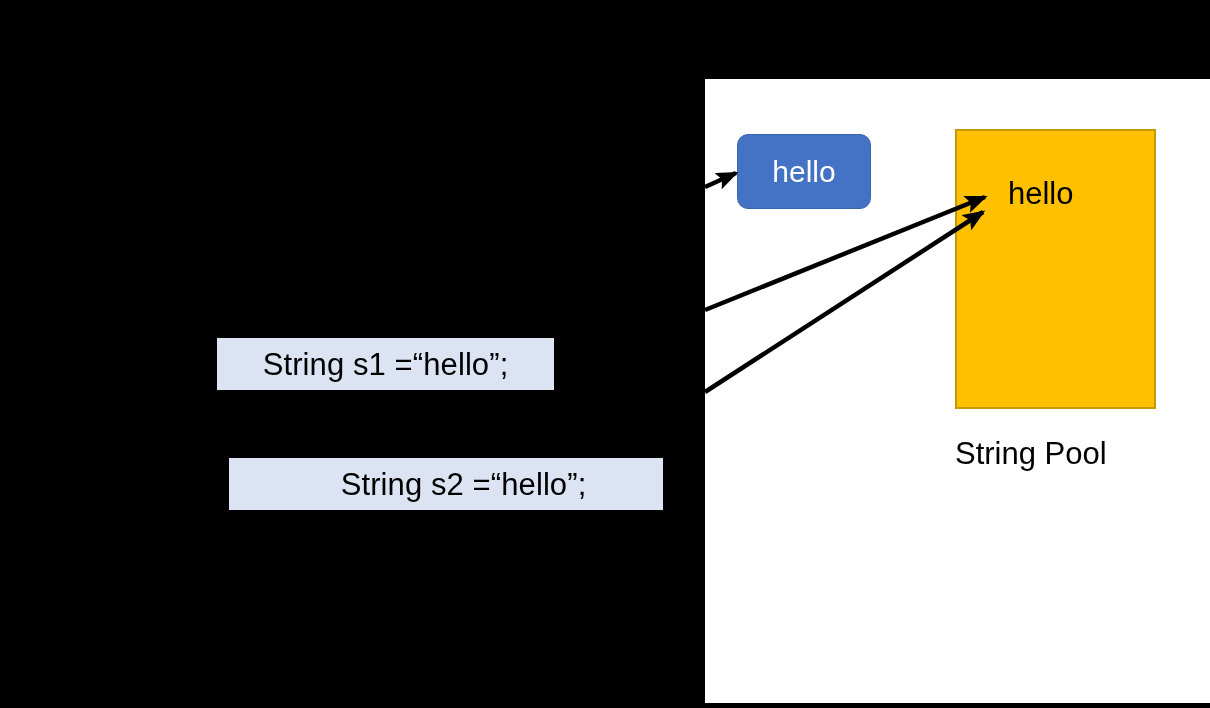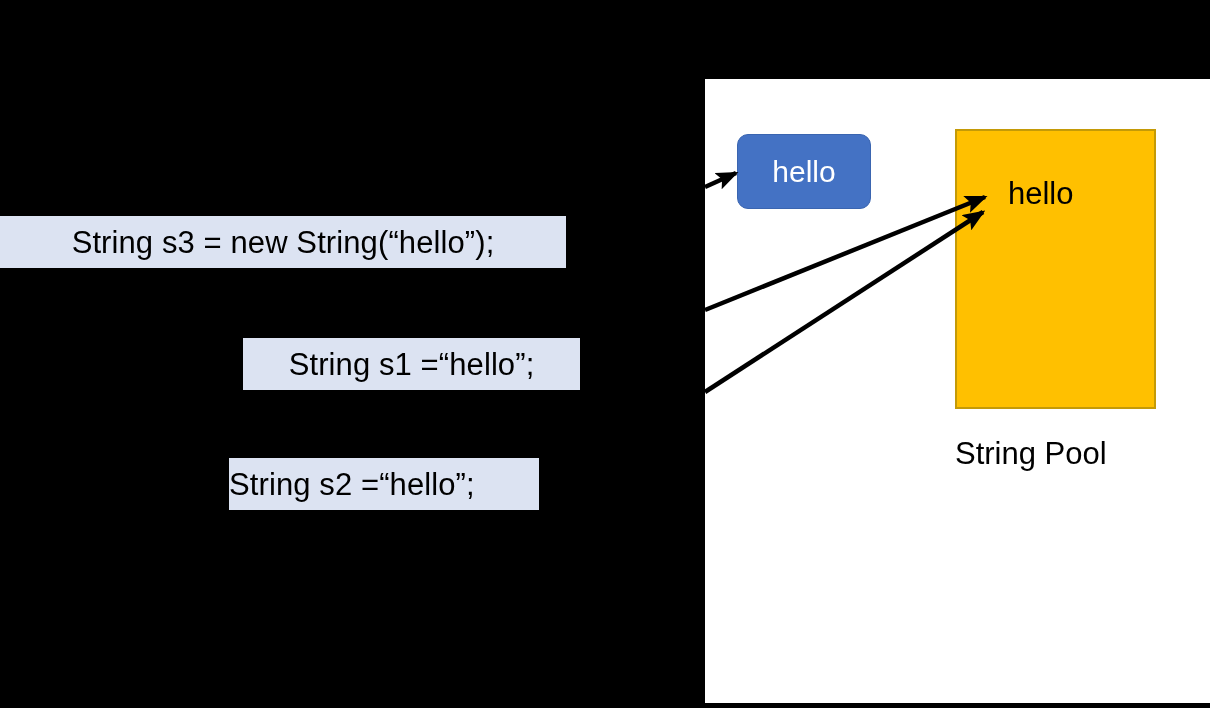--- a/index.html
+++ b/index.html
@@ -30,31 +30,33 @@
     letter-spacing: 0.1px;
   }
   #code-s3 {
     left: 0px;
     top: 216px;
     width: 566px;
     height: 52px;
     justify-content: center;
   }
   #code-s1 {
-    left: 243px;
+    left: 217px;
     top: 338px;
     width: 337px;
     height: 52px;
     justify-content: center;
   }
   #code-s2 {
     left: 229px;
     top: 458px;
-    width: 310px;
+    width: 399px;
     height: 52px;
+    justify-content: center;
+    padding-left: 35px;
   }
 
   
   #white-panel {
     position: absolute;
     left: 705px;
     top: 79px;
     width: 505px;
     height: 624px;
     background: #FFFFFF;
@@ -122,23 +124,20 @@
     width: 1210px;
     height: 708px;
     pointer-events: none;
   }
 </style>
 </head>
 <body>
 
 <div id="stage">
 
-  <div class="code-box" id="code-s3">
-    <span>String s3 = new String(“hello”);</span>
-  </div>
 
   <div class="code-box" id="code-s1">
     <span>String s1 =“hello”;</span>
   </div>
 
   <div class="code-box" id="code-s2">
     <span>String s2 =“hello”;</span>
   </div>
 
   <div id="white-panel"></div>

